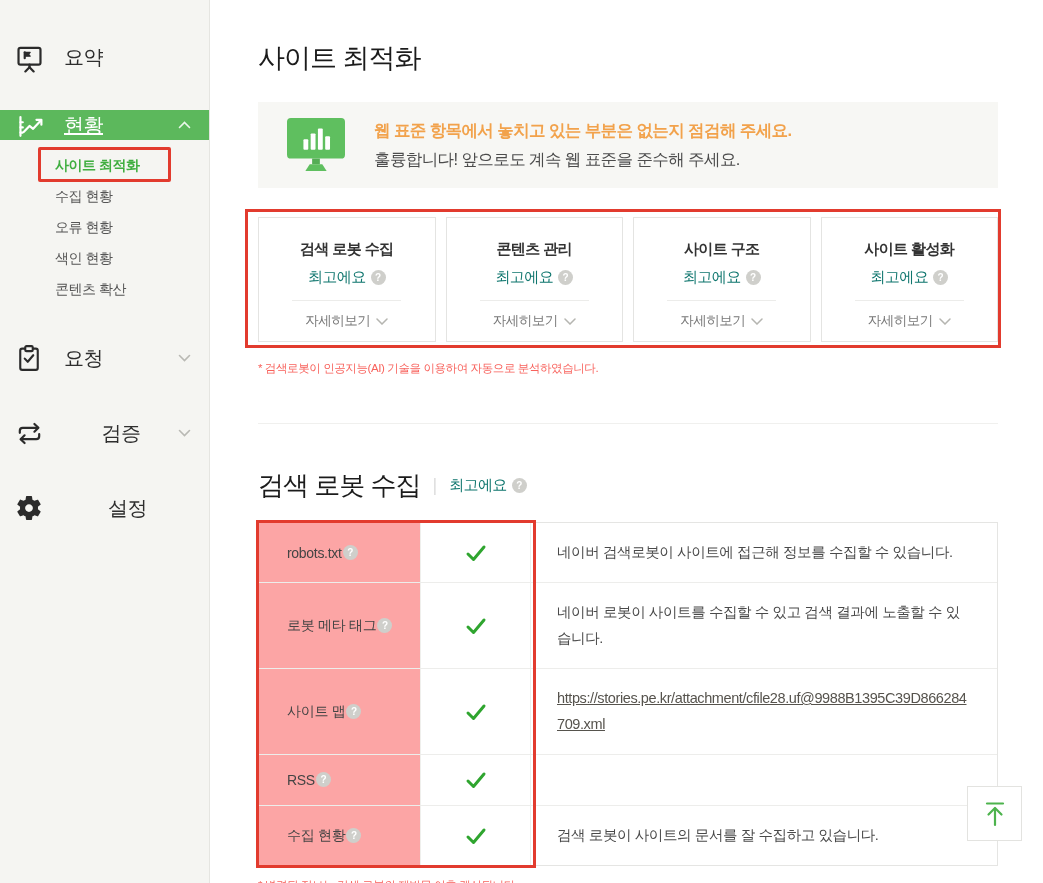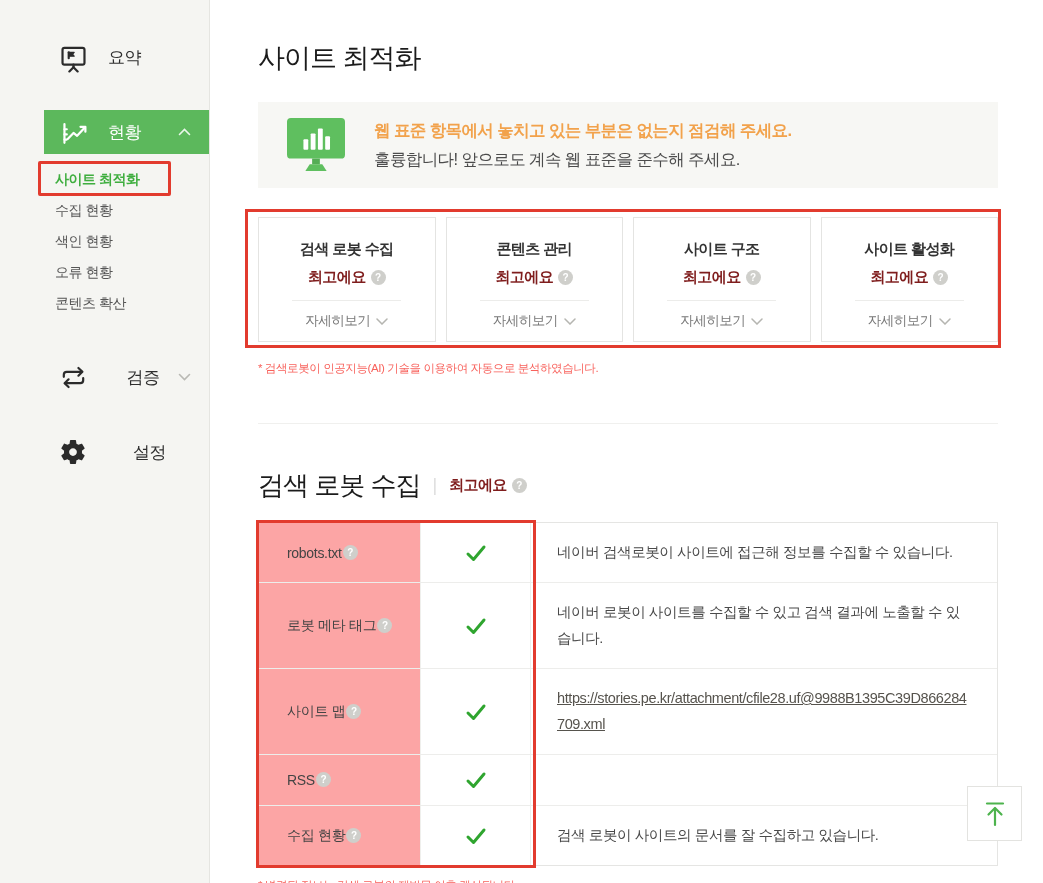--- a/index.html
+++ b/index.html
@@ -9,27 +9,27 @@
     background:#ffffff; color:#333; position:relative; overflow:hidden;
   }
 
   
   .sidebar {
     position:absolute; left:0; top:0; width:210px; height:883px;
     background:#f5f5f2; border-right:1px solid #e5e5e1; padding-top:36px;
   }
   .nav-item {
     display:flex; align-items:center; height:42px; padding:0 18px 0 14px;
-    font-size:17px; color:#2e2e2e; cursor:pointer; letter-spacing:-0.5px;margin-left:44px;
+    font-size:20px; color:#2e2e2e; cursor:pointer; letter-spacing:-0.5px;
   }
   .nav-item .nav-ico { width:36px; display:flex; justify-content:flex-start; margin-right:14px; }
   .nav-item .nav-label { flex:1; }
   .nav-item .chev { color:#b9b9b4; display:flex; }
   .nav-item.active {
-    background:#5cb85c; color:#fff; height:44px; margin-top:32px;
+    background:#5cb85c; color:#fff; height:30px; margin-top:32px;text-decoration:underline;
   }
   .nav-item.active .chev { color:#eaf7ea; }
   .submenu { padding:10px 0 4px 0; }
   .submenu-item {
     position:relative; padding-left:55px; font-size:14px; color:#555;
     height:31px; line-height:31px; cursor:pointer; letter-spacing:-0.5px;
   }
   .submenu-item.current { color:#3fae3f; font-weight:bold; }
   .gap-lg { margin-top:28px; }
   .gap-xl { margin-top:33px;text-align:center; }
@@ -46,21 +46,21 @@
   .banner-line1 { color:#f2a24b; font-weight:bold; font-size:16.5px; letter-spacing:-0.6px; margin-bottom:7px; }
   .banner-line2 { color:#4c4c4c; font-size:16.5px; letter-spacing:-0.6px; }
 
   .cards-wrap { position:relative; margin-top:29px; }
   .cards { display:grid; grid-template-columns:repeat(4,1fr); gap:10px; }
   .card {
     border:1px solid #e4e4e2; background:#fff; height:125px; text-align:center; padding-top:22px;
   }
   .card-title { font-size:15px; font-weight:bold; color:#333; letter-spacing:-0.6px; }
   .card-status { margin-top:9px; display:flex; align-items:center; justify-content:center; gap:5px; }
-  .status-text { color:#7f1d1d; font-weight:bold; font-size:15px; letter-spacing:-0.6px; }
+  .status-text { color:#0f766e; font-weight:normal; font-size:15px; letter-spacing:-0.6px; }
   .help {
     width:15px; height:15px; border-radius:50%; background:#cfcfcb; color:#fff;
     font-size:10px; font-weight:bold; display:inline-flex; align-items:center; justify-content:center; cursor:pointer;
   }
   .card-divider { border:none; border-top:1px solid #ececea; width:62%; margin:13px auto 0; }
   .card-detail {
     margin-top:11px; font-size:13.5px; color:#777; letter-spacing:-0.5px;
     display:inline-flex; align-items:center; gap:6px; cursor:pointer; background:none; border:none;
     font-family:Liberation Sans, sans-serif;
     justify-content:flex-end;
@@ -141,25 +141,40 @@
         </svg>
     </span>
   </div>
 
   <div class="submenu">
     <div class="submenu-item current">
       <span>사이트 최적화</span>
       <span class="annotate ann-sidebar"></span>
     </div>
     <div class="submenu-item"><span>수집 현황</span></div>
+    <div class="submenu-item"><span>오류 현황</span></div>
     <div class="submenu-item"><span>색인 현황</span></div>
-    <div class="submenu-item"><span>오류 현황</span></div>
     <div class="submenu-item"><span>콘텐츠 확산</span></div>
   </div>
 
+  <div class="nav-item gap-lg">
+    <span class="nav-ico">
+      <svg width="30" height="30" viewBox="0 0 24 24" fill="none" stroke="#2b2b2b" stroke-width="1.7" stroke-linecap="round" stroke-linejoin="round">
+        <rect x="5" y="4.5" width="14" height="17" rx="1.5"></rect>
+        <rect x="9" y="2.5" width="6" height="4" rx="1" fill="#f5f5f2"></rect>
+        <path d="M8.6 12.5 L11 15 L15.4 9.8"></path>
+      </svg>
+    </span>
+    <span class="nav-label">요청</span>
+    <span class="chev">
+      <svg width="13" height="8" viewBox="0 0 13 8" fill="none" stroke="currentColor" stroke-width="1.6" stroke-linecap="round">
+          <path d="M1.5 1.5 L6.5 6.5 L11.5 1.5"></path>
+        </svg>
+    </span>
+  </div>
 
   <div class="nav-item gap-xl">
     <span class="nav-ico">
       <svg width="31" height="31" viewBox="0 0 24 24" fill="none" stroke="#2b2b2b" stroke-width="1.7" stroke-linecap="round" stroke-linejoin="round">
         <path d="M4.5 11.5 V9.8 Q4.5 7.6 6.7 7.6 H18.5"></path>
         <path d="M15.8 4.6 L18.9 7.6 L15.8 10.6"></path>
         <path d="M19.5 12.5 V14.2 Q19.5 16.4 17.3 16.4 H5.5"></path>
         <path d="M8.2 13.4 L5.1 16.4 L8.2 19.4"></path>
       </svg>
     </span>

